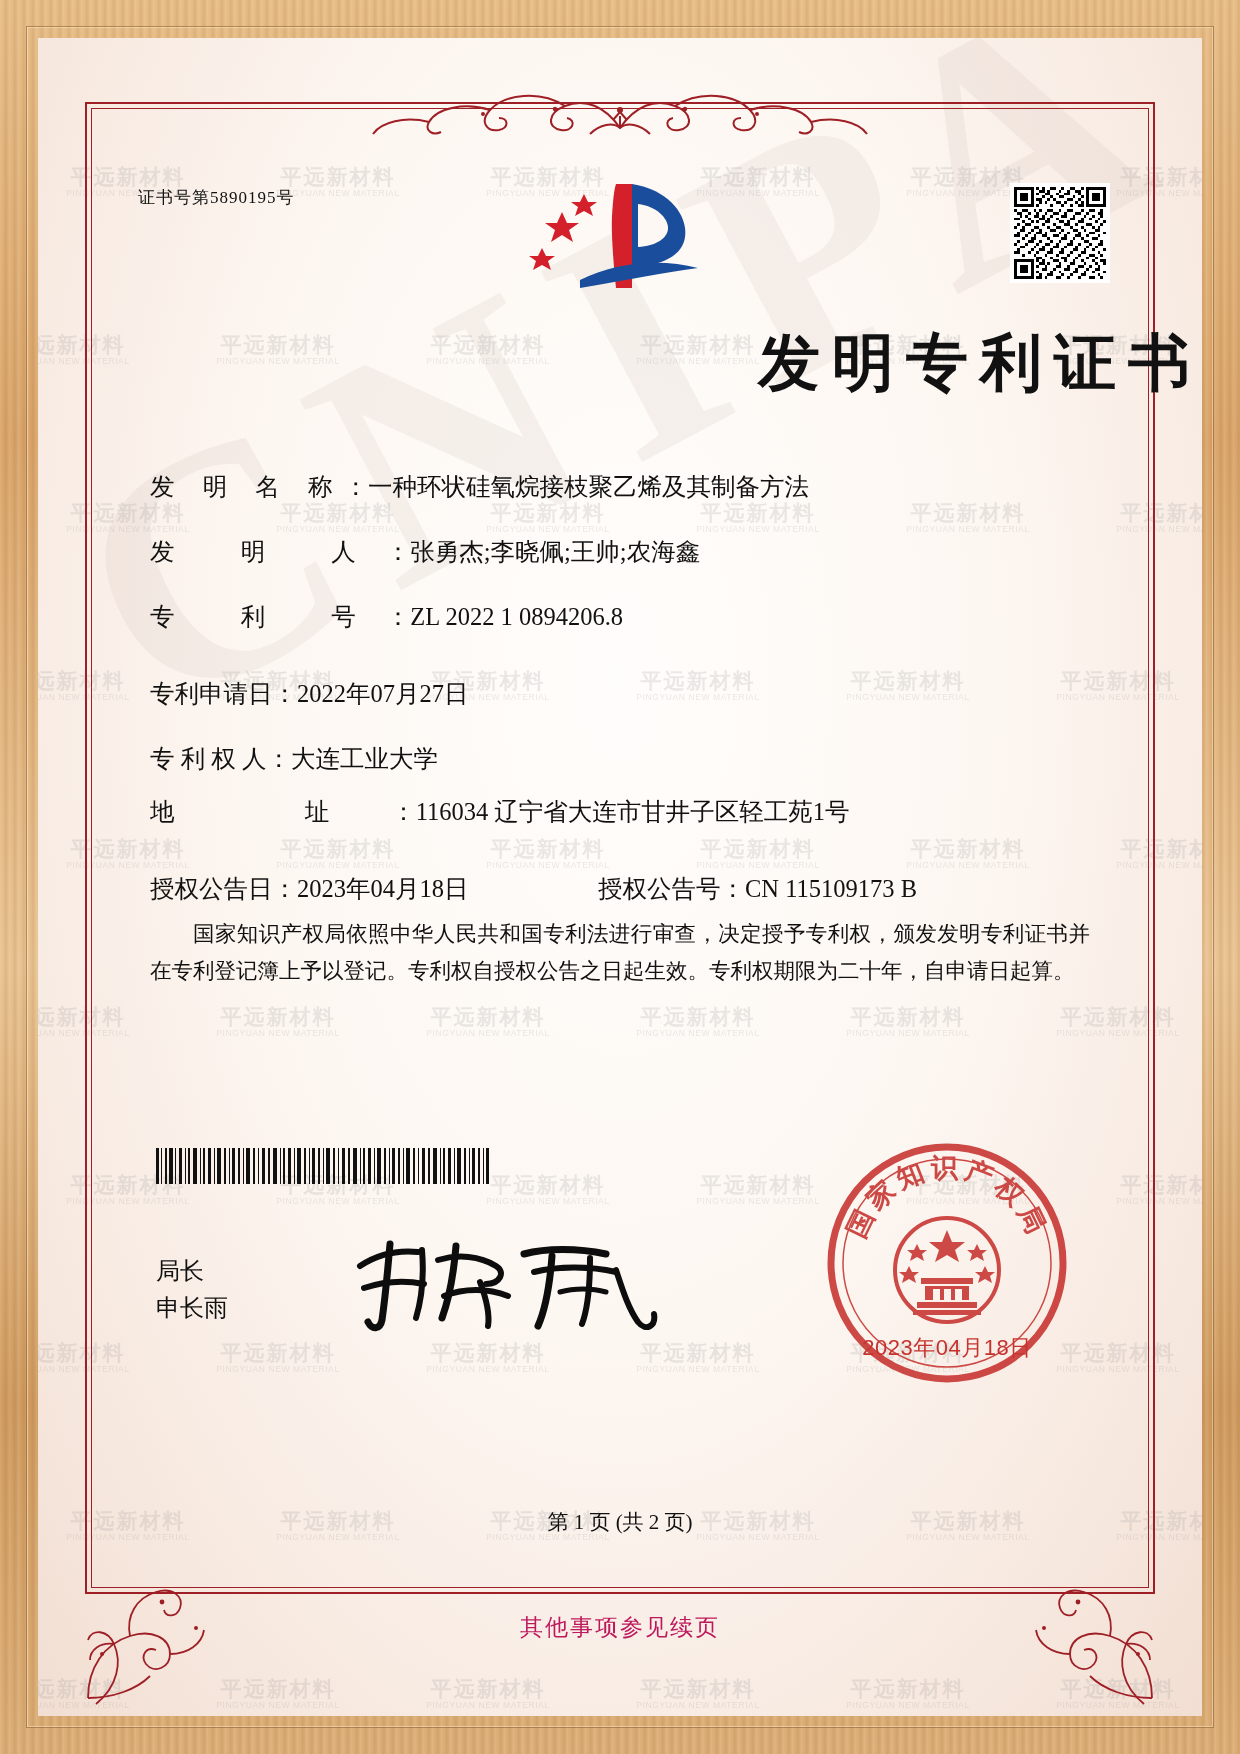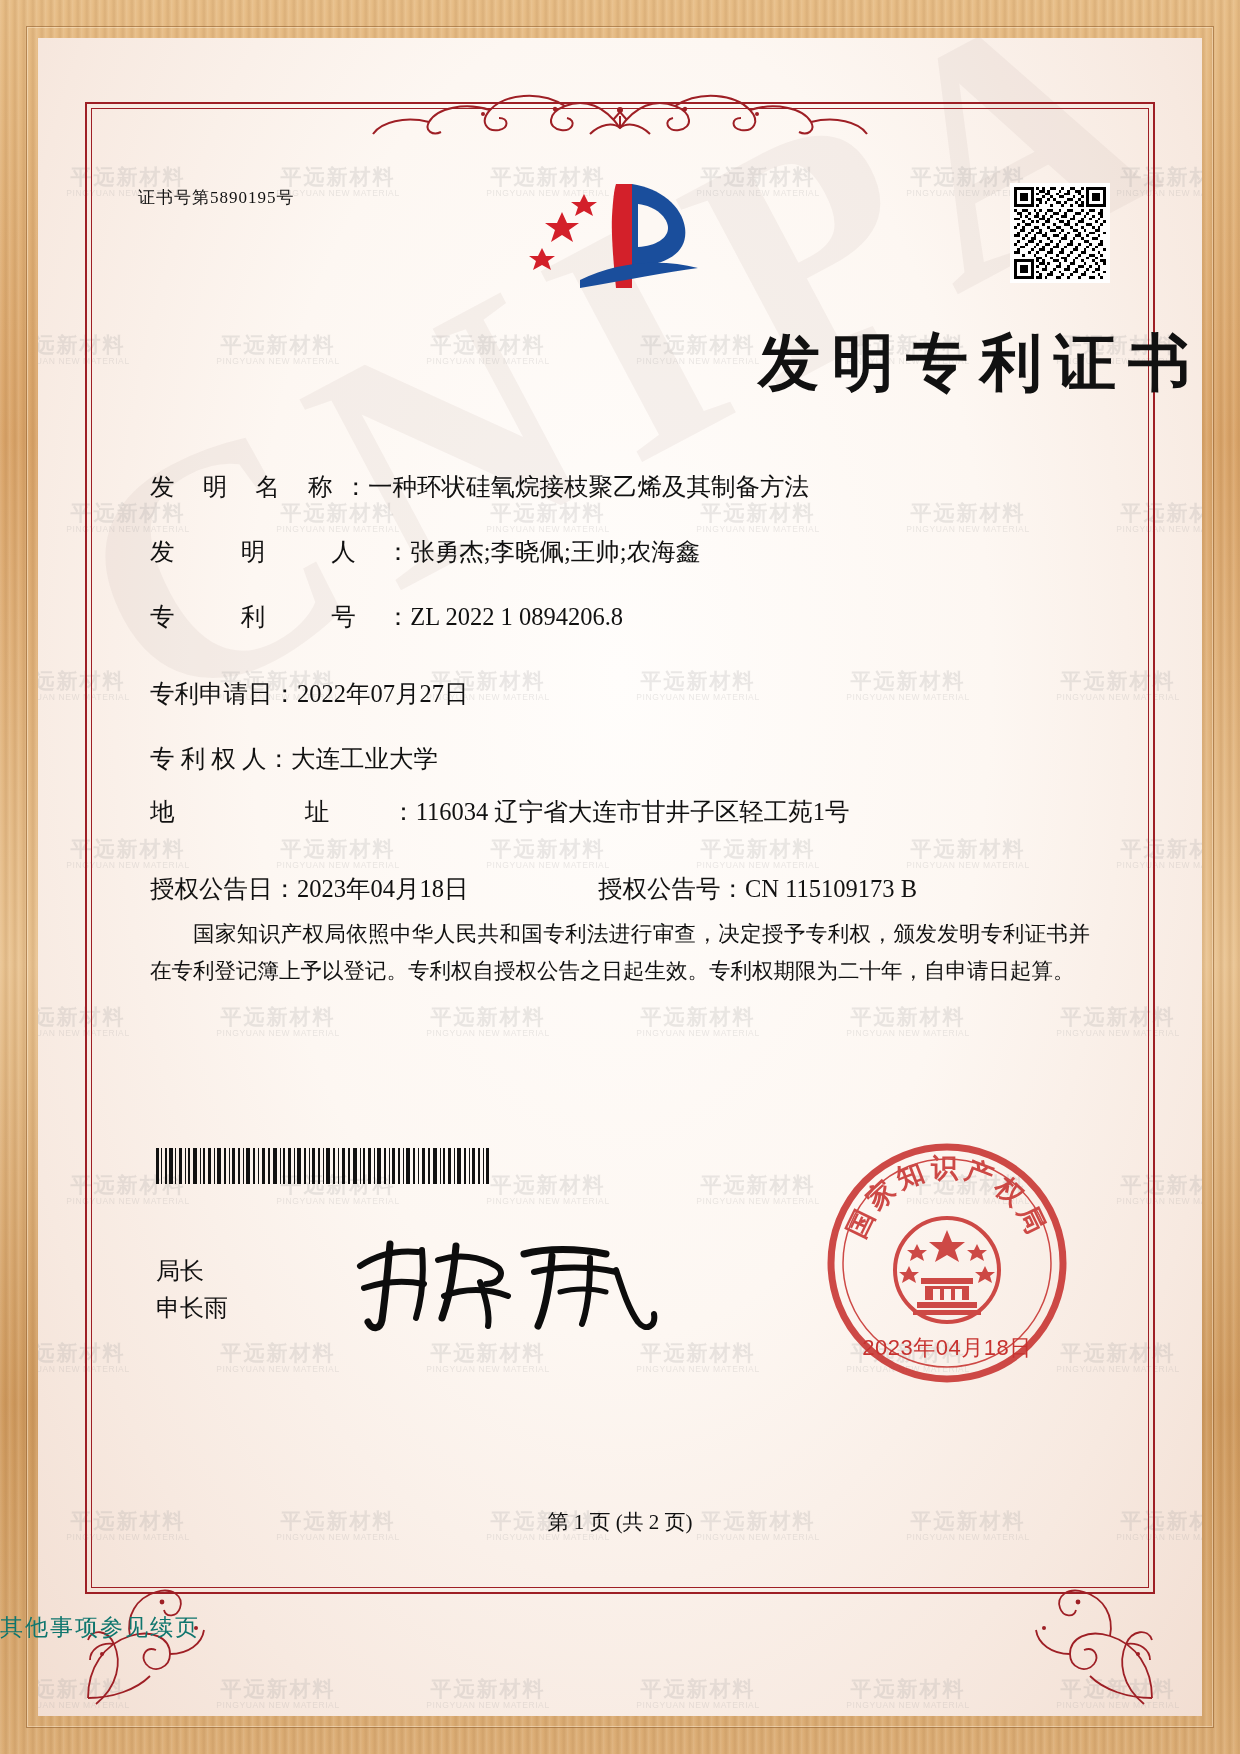--- a/index.html
+++ b/index.html
@@ -1041,13 +1041,13 @@
           <textPath href="#arcpath" startOffset="50%" text-anchor="middle">国家知识产权局</textPath>
         </text>
       </g>
     </svg>
     <div id="seal-date">2023年04月18日</div>
 
     <div id="page-no">第 1 页 (共 2 页)</div>
   </div>
 </div>
 
-<div id="footnote" style="position:absolute;left:0;right:0;top:1612px;z-index:9;text-align:left;font-size:23px;letter-spacing:2px;color:#0f766e;">其他事项参见续页</div>
+<div id="footnote" style="position:absolute;left:0;right:0;top:1612px;z-index:9;text-align:center;font-size:23px;letter-spacing:2px;color:#be185d;">其他事项参见续页</div>
 
 </body></html>

